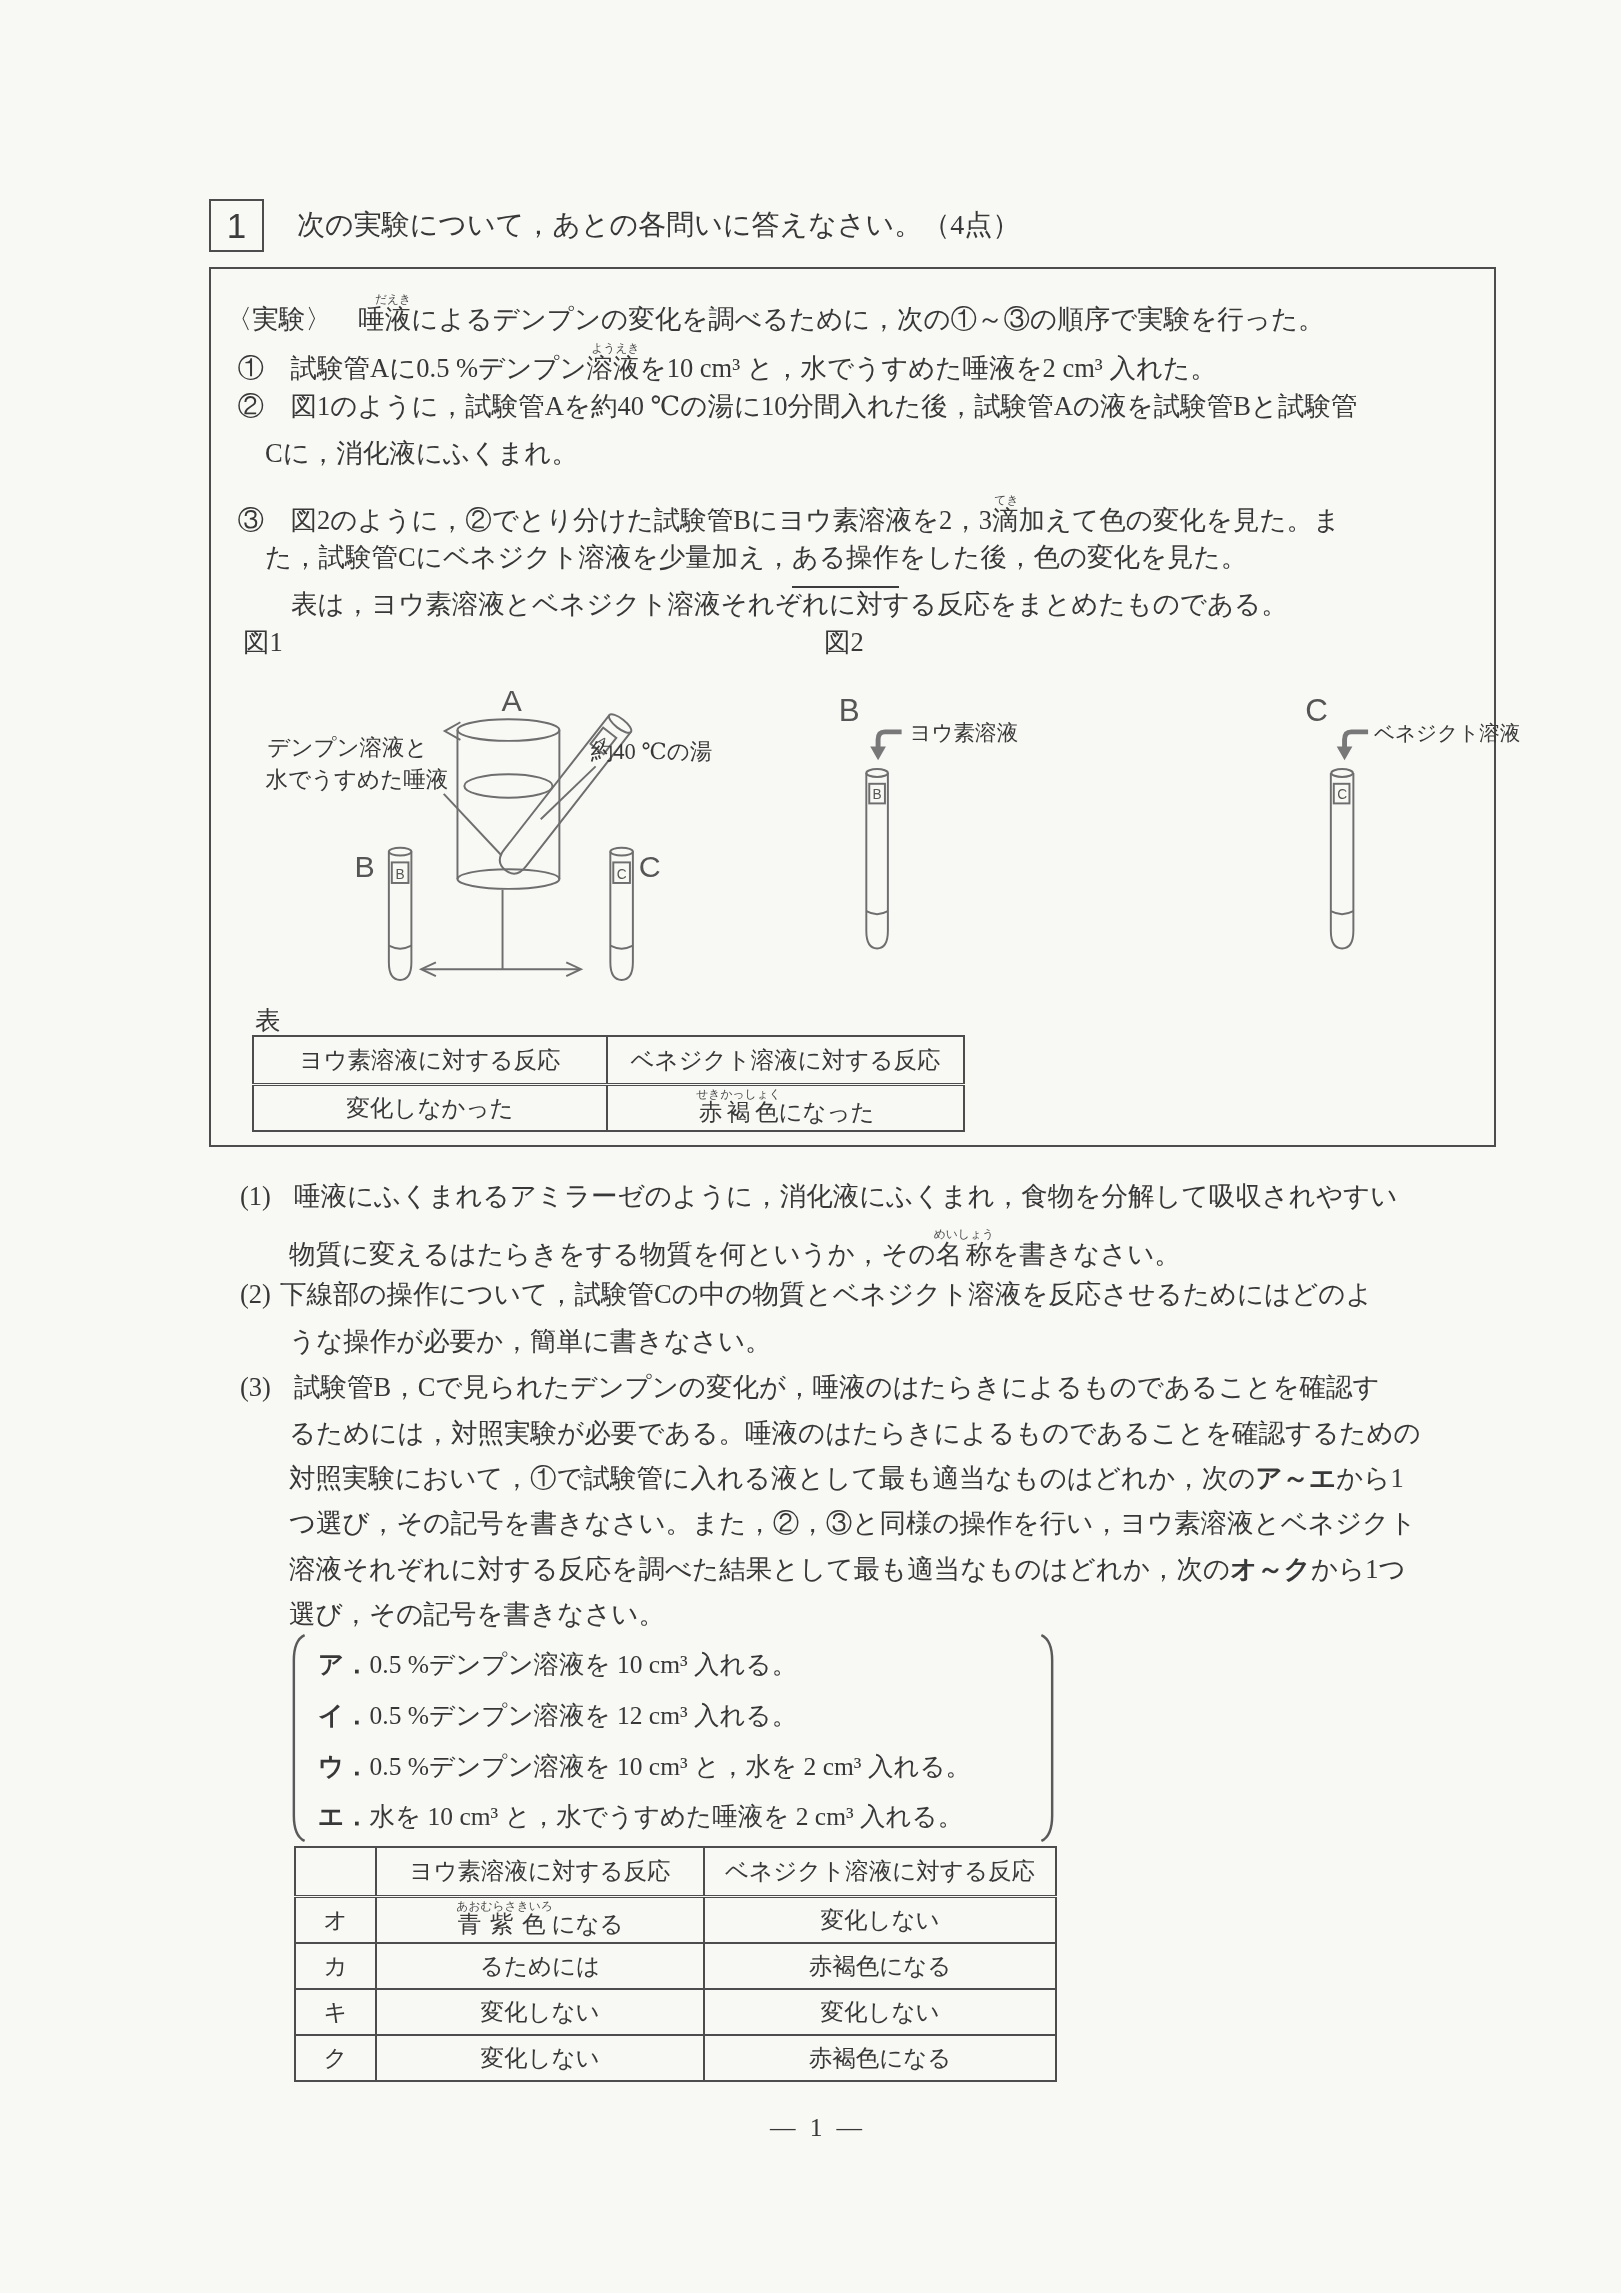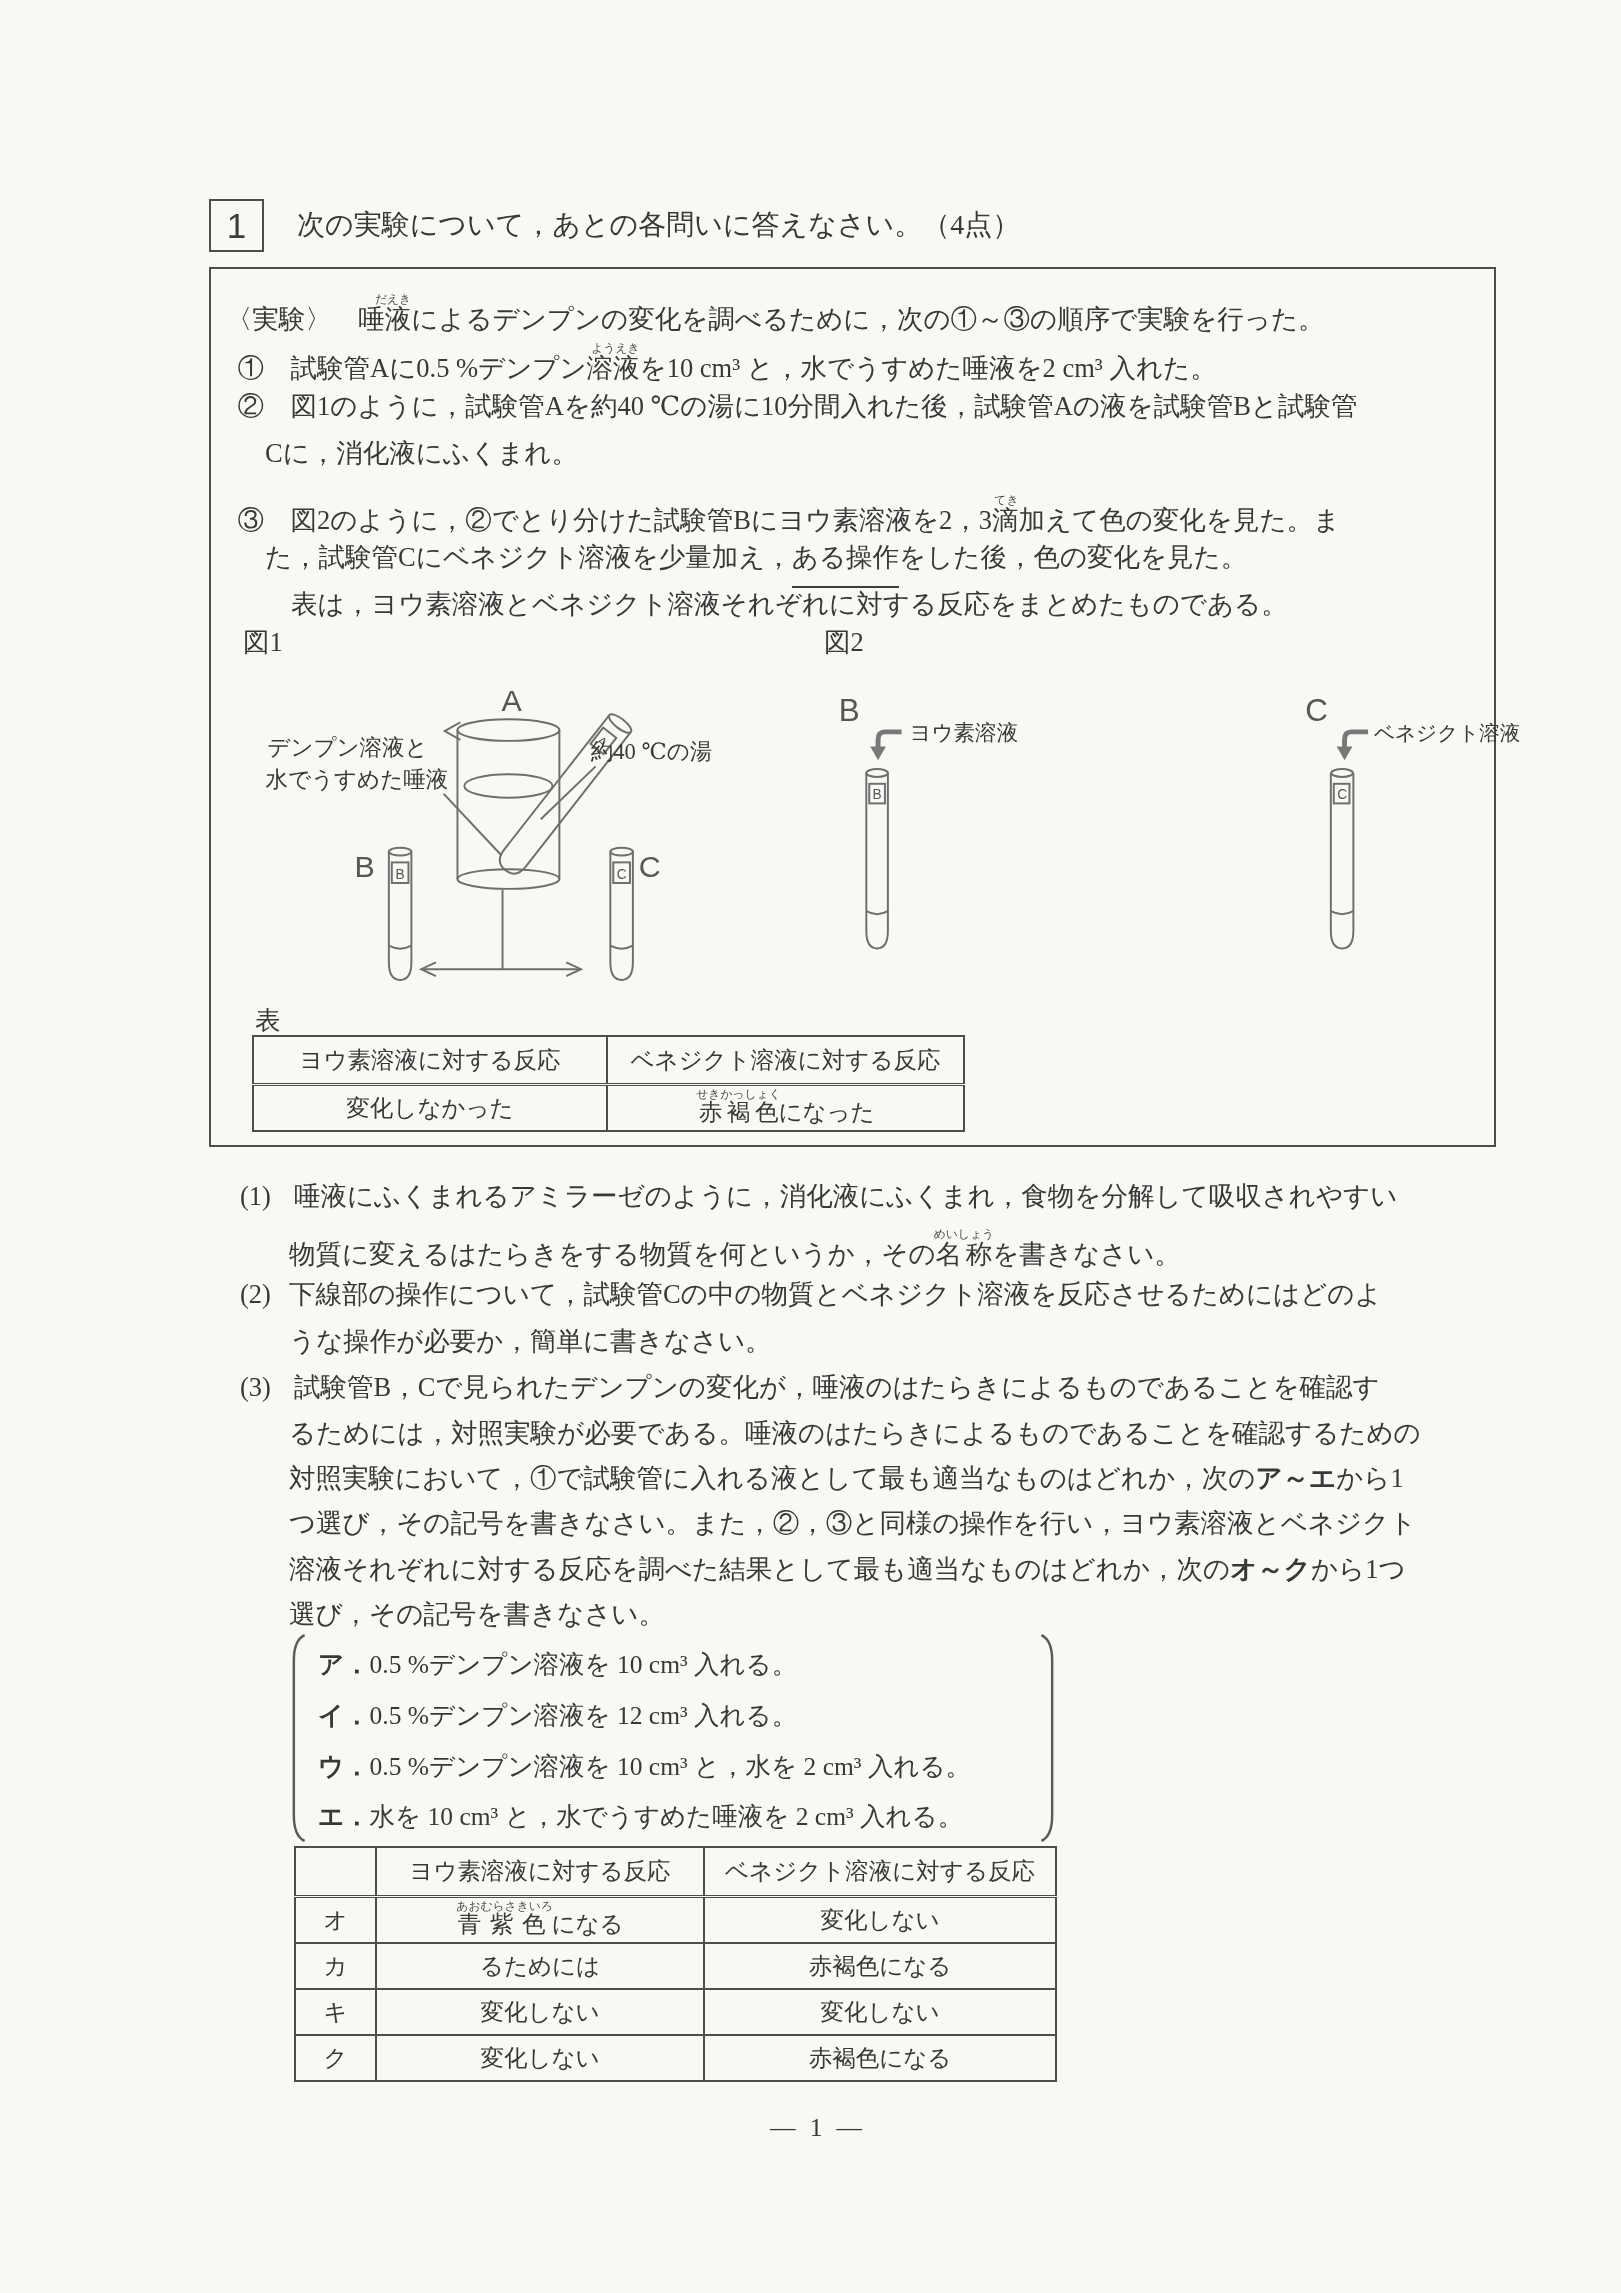--- a/index.html
+++ b/index.html
@@ -167,21 +167,21 @@
   </tbody>
     </table>
 
   <div class="abs t27" style="left:240px; top:1181px;">(1)</div>
   <div class="abs t27" style="left:294px; top:1181px;">唾液にふくまれるアミラーゼのように，消化液にふくまれ，食物を分解して吸収されやすい</div>
   <div class="abs t27" style="left:289px; top:1228px;">
     <span>物質に変えるはたらきをする物質を何というか，その</span><ruby><span>名称</span><rt>めいしょう</rt></ruby><span>を書きなさい。</span>
   </div>
 
   <div class="abs t27" style="left:240px; top:1279px;">(2)</div>
-  <div class="abs t27" style="left:289px; top:1279px;">下線部の操作について，試験管Cの中の物質とベネジクト溶液を反応させるためにはどのよ</div>
+  <div class="abs t27" style="left:280px; top:1279px;">下線部の操作について，試験管Cの中の物質とベネジクト溶液を反応させるためにはどのよ</div>
   <div class="abs t27" style="left:289px; top:1326px;">うな操作が必要か，簡単に書きなさい。</div>
 
   <div class="abs t27" style="left:240px; top:1372px;">(3)</div>
   <div class="abs t27" style="left:294px; top:1372px;">試験管B，Cで見られたデンプンの変化が，唾液のはたらきによるものであることを確認す</div>
   <div class="abs t27" style="left:289px; top:1418px;">るためには，対照実験が必要である。唾液のはたらきによるものであることを確認するための</div>
   <div class="abs t27" style="left:289px; top:1463px;">
     <span>対照実験において，①で試験管に入れる液として最も適当なものはどれか，次の</span><span class="b">ア～エ</span><span>から1</span>
   </div>
   <div class="abs t27" style="left:289px; top:1508px;">つ選び，その記号を書きなさい。また，②，③と同様の操作を行い，ヨウ素溶液とベネジクト</div>
   <div class="abs t27" style="left:289px; top:1554px;">

